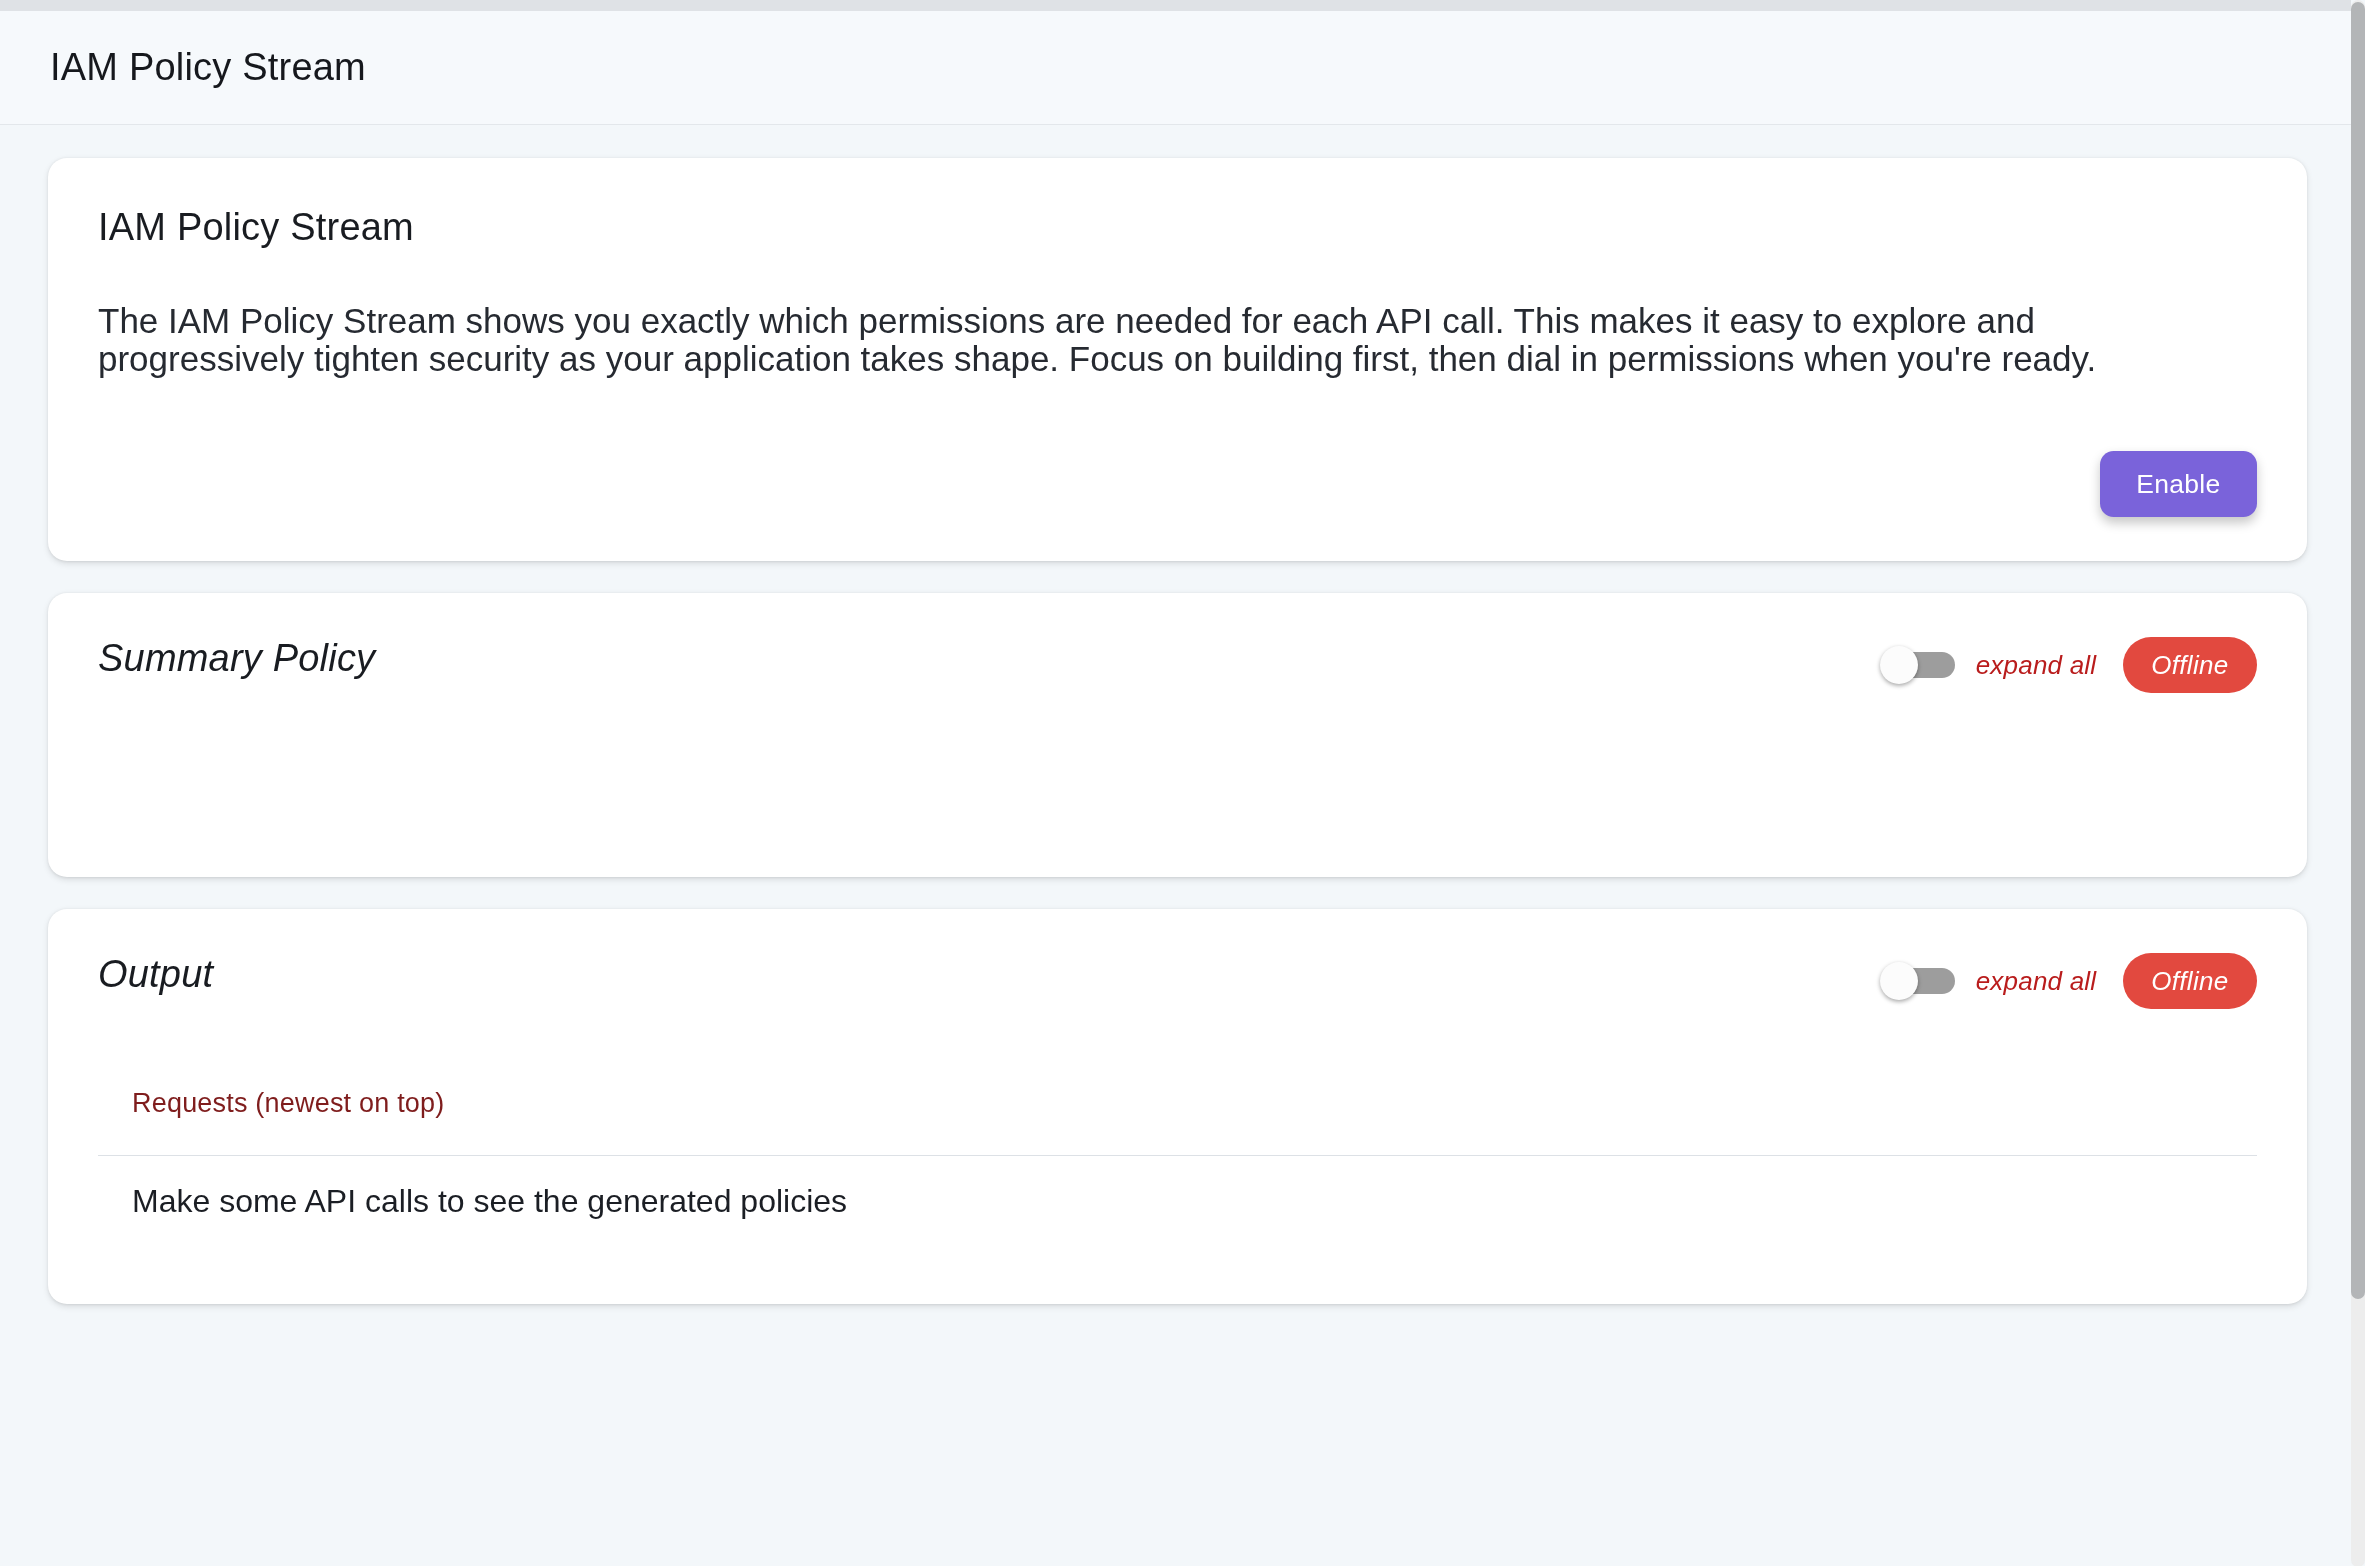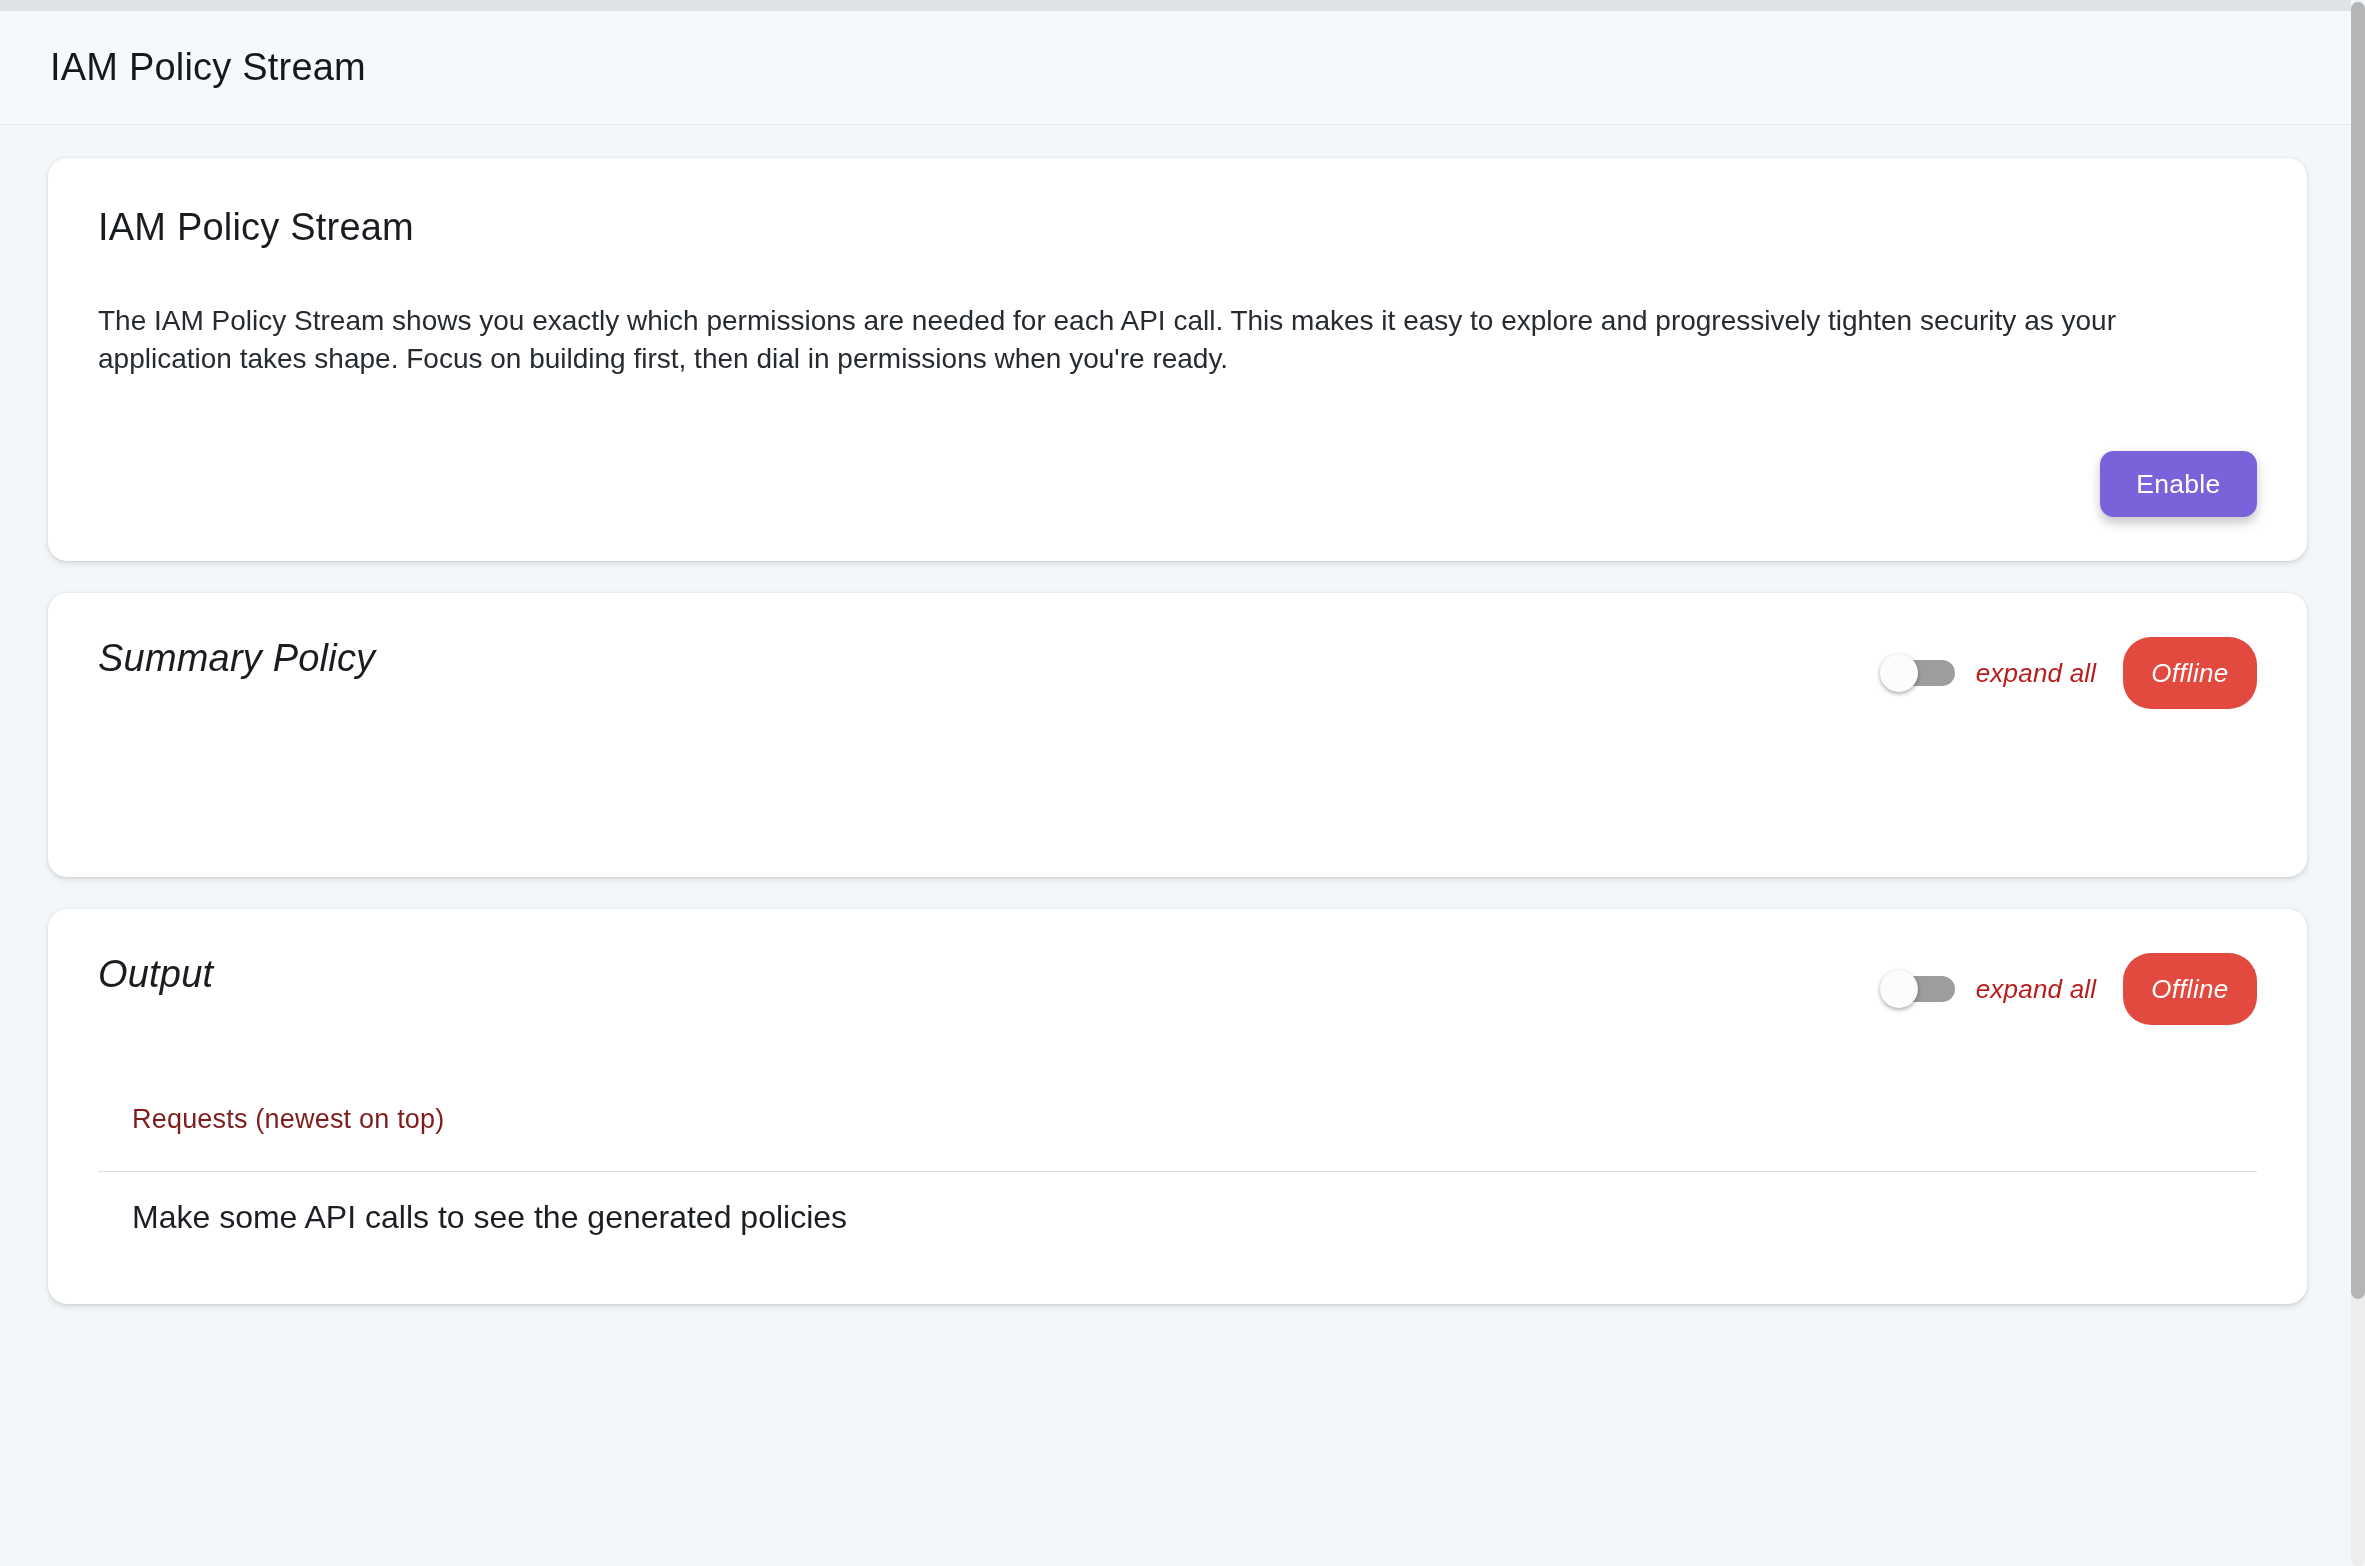--- a/index.html
+++ b/index.html
@@ -33,21 +33,21 @@
     box-shadow: 0 2.6px 6.8px rgba(0,0,0,0.10), 0 0.9px 2.6px rgba(0,0,0,0.07);
     padding: 44px 50px;
     margin-bottom: 32px;
   }
   .card h2 {
     font-size: 38px; font-weight: 400; color: #191c21; letter-spacing: 0.2px;
   }
   .intro-card { min-height: 397px; padding-top: 48px; }
   .intro-card .description {
     margin-top: 53px;
-    font-size: 28px; line-height: 38px; color: #262a31;
+    font-size: 35px; line-height: 38px; color: #262a31;
     max-width: 2119px;
   }
   .intro-card .actions {
     margin-top: 73px;
     display: flex; justify-content: flex-end;
   }
   .enable-btn {
     border: none; cursor: pointer;
     background: #7a63da; color: #ffffff;
     font-family: "Liberation Sans", sans-serif;
@@ -82,21 +82,21 @@
     box-shadow: 0 1.7px 4.3px rgba(0,0,0,0.35);
   }
   .expand-label {
     margin-left: 20.5px;
     font-size: 26px; color: #b91c1c; letter-spacing: 0.2px;
   }
   .status-badge {
     margin-left: 27px;
     background: #e2493f; color: #ffffff;
     font-size: 26px; letter-spacing: 0.3px;
-    height: 72px; min-width: 117px; padding: 0 28px;
+    height: 56px; min-width: 117px; padding: 0 28px;
     border-radius: 28px;
     display: flex; align-items: center; justify-content: center;
   }
   .requests-section { margin-top: 79px; }
   .requests-heading {
     padding-left: 34px;
     font-size: 27px; font-weight: 400; color: #7f1d1d; letter-spacing: 0.2px;
   }
   .requests-divider {
     margin-top: 36px;

